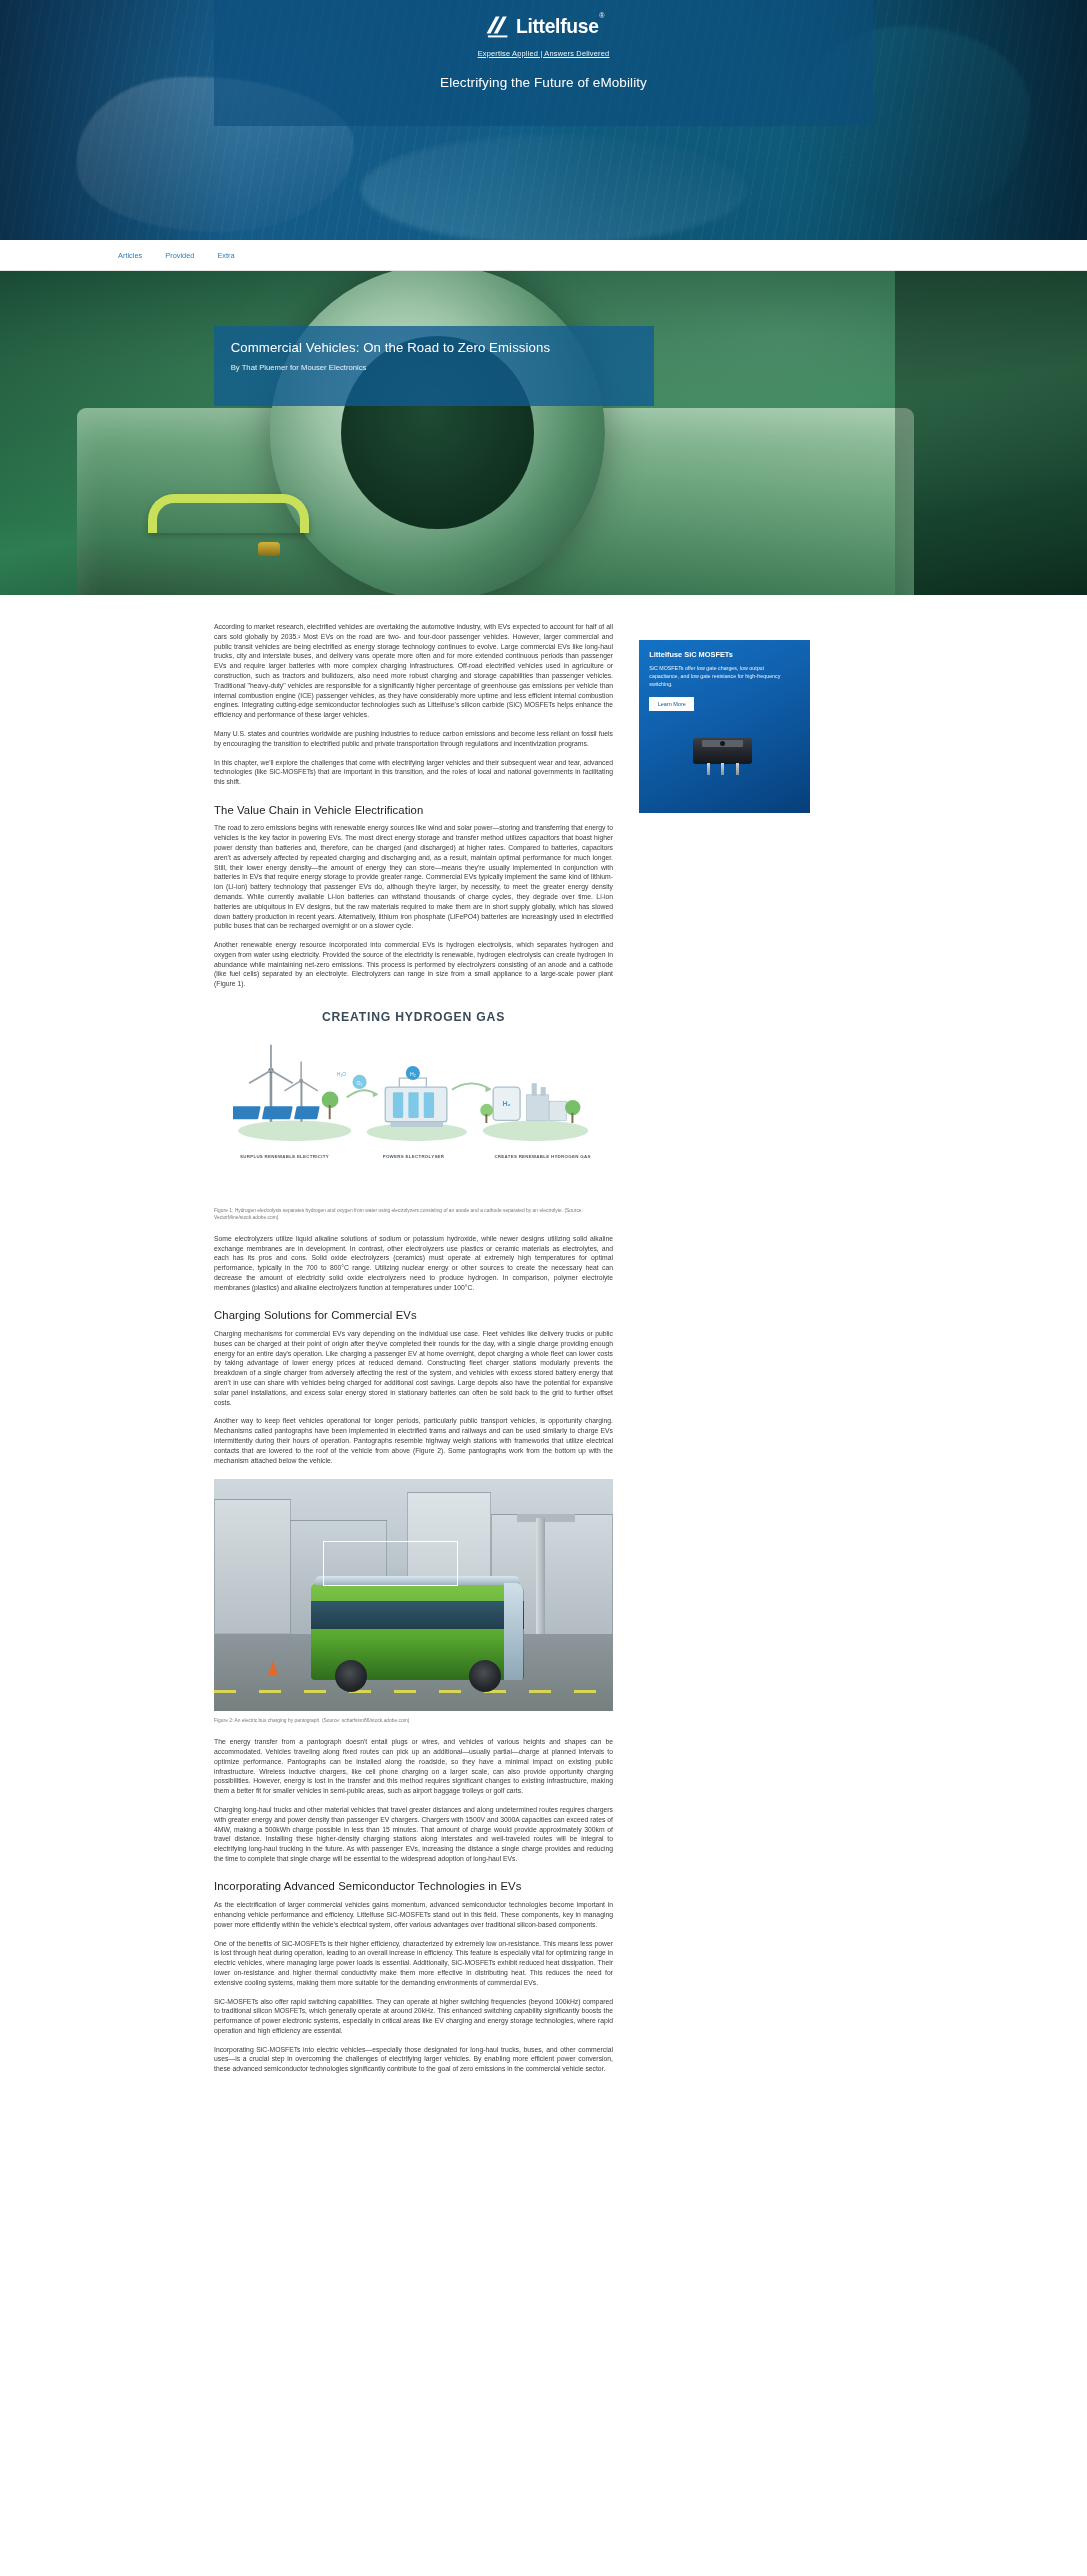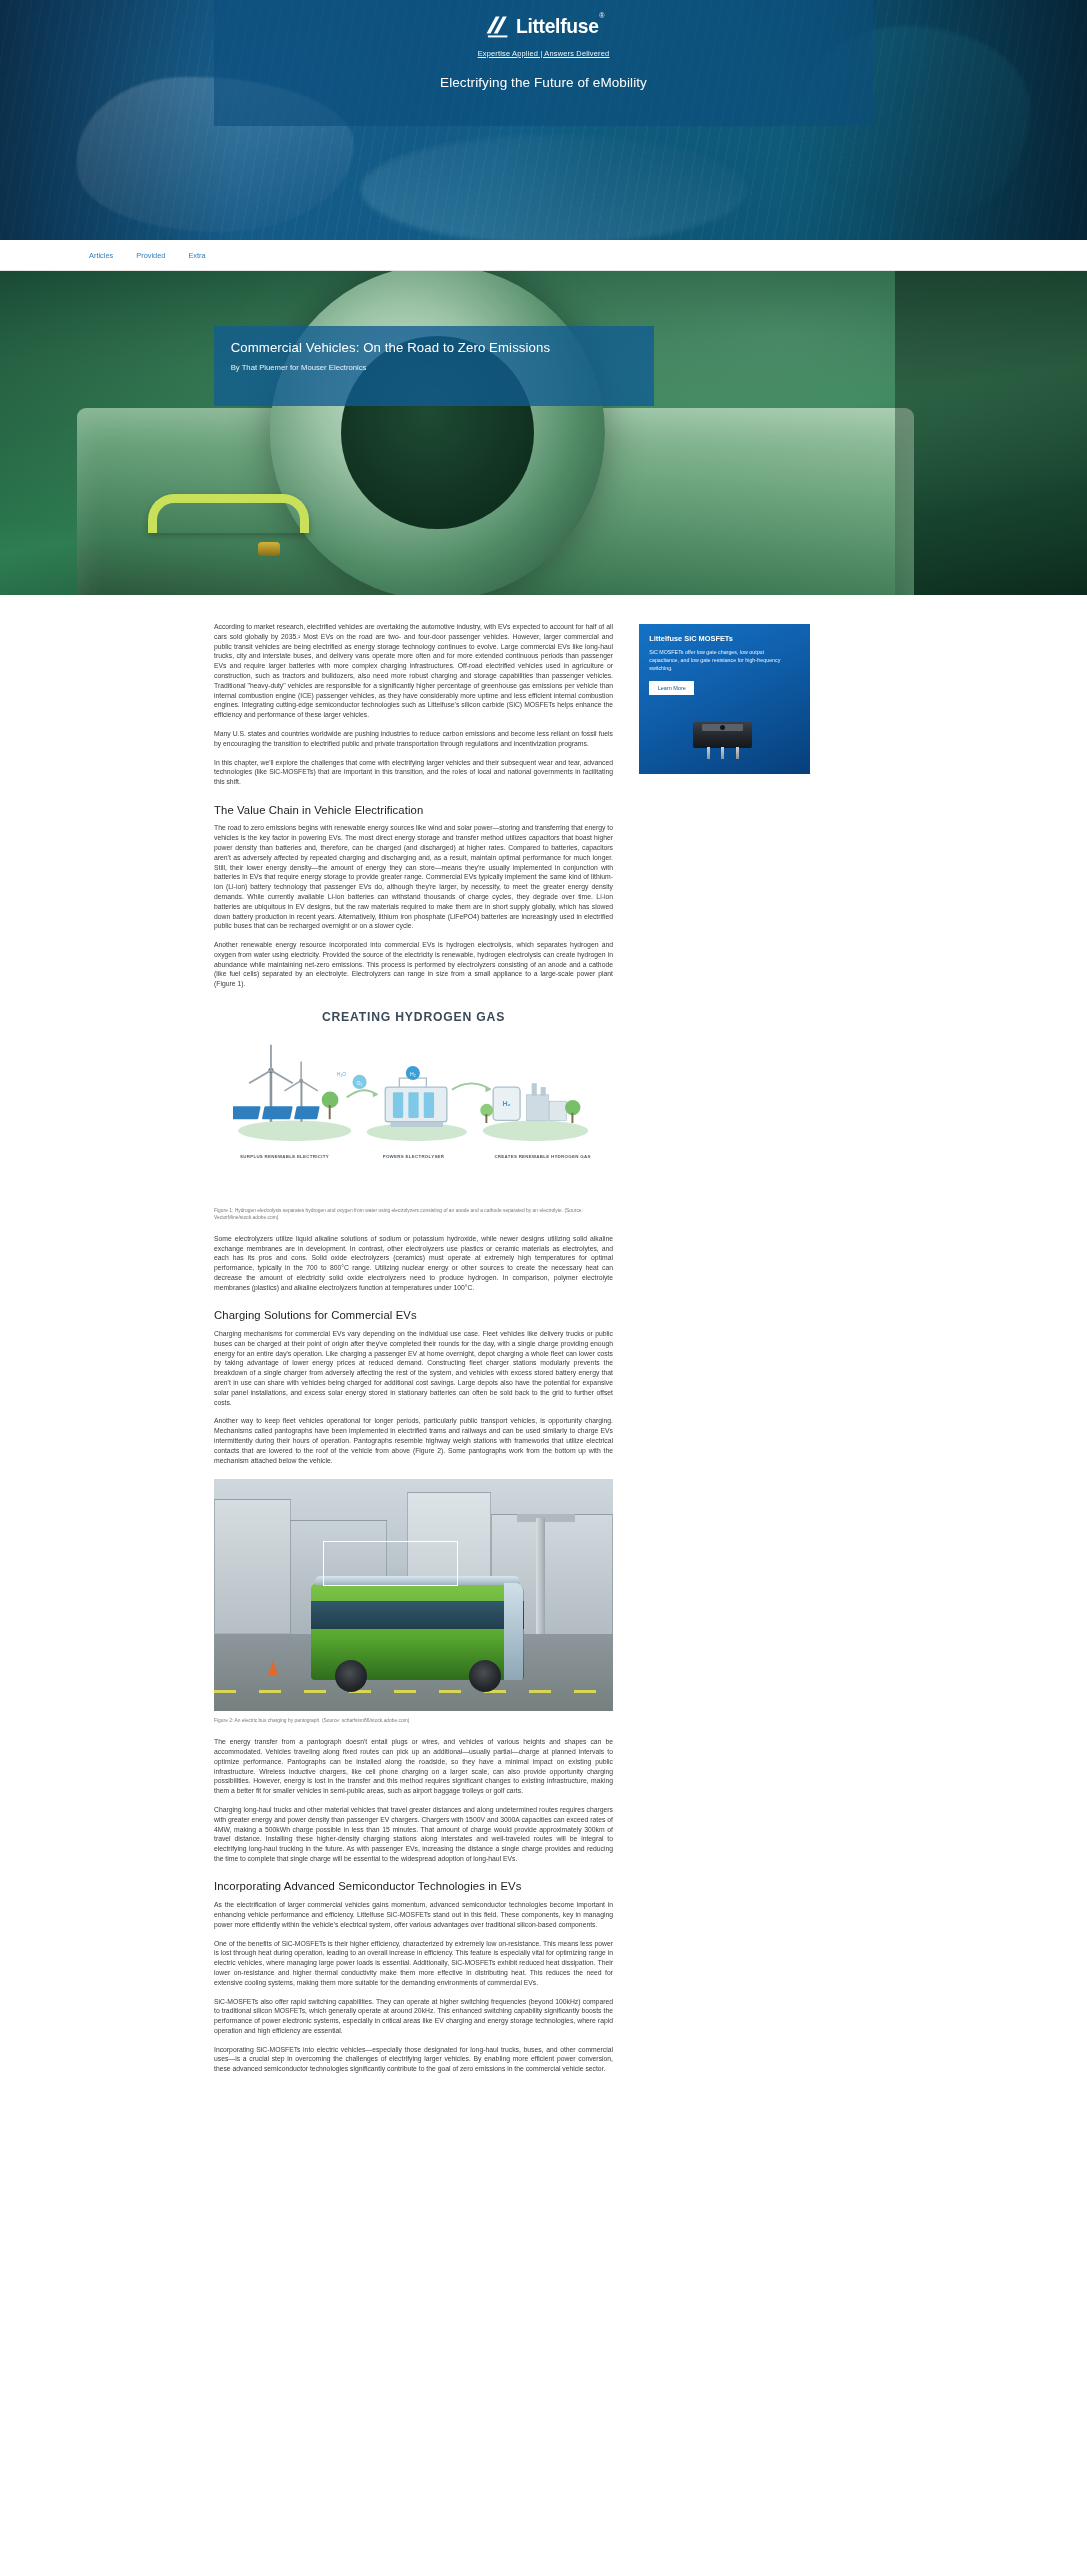--- a/index.html
+++ b/index.html
@@ -114,21 +114,21 @@
   }
 
   
   .nav {
     width: 1088px;
     height: 31px;
     background: #ffffff;
     border-bottom: 0.6px solid #e6e6e6;
     display: flex;
     align-items: center;
-    padding-left: 89px;
+    padding-left: 118px;
   }
   .nav a {
     color: #2c7fc0;
     font-size: 7.4px;
     text-decoration: none;
     margin-right: 23px;
   }
 
   
   .banner {
@@ -262,27 +262,27 @@
     color: #7a7a7a;
     margin: 5.8px 0 13px 0;
   }
   .figure {
     margin: 14px 0 0 0;
   }
 
   
   .ad {
     width: 171px;
-    height: 150px;
+    height: 173px;
     flex: none;
     position: relative;
     overflow: hidden;
     background: linear-gradient(155deg, #1472c4 0%, #1060ad 40%, #0b4f93 72%, #073f7a 100%);
     padding: 10.3px 10.3px 0 10.3px;
-    margin-top: 2px;
+    margin-top: 18px;
   }
   .ad-title {
     color: #ffffff;
     font-size: 7.4px;
     font-weight: bold;
     margin: 0 0 5.8px 0;
   }
   .ad-text {
     color: #eaf4ff;
     font-size: 5.3px;

